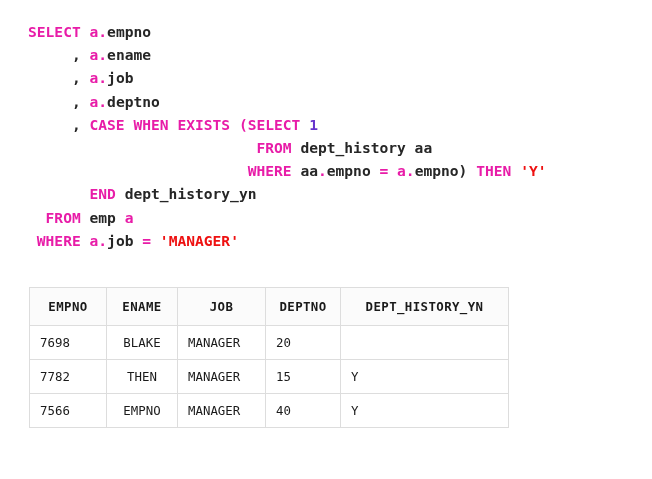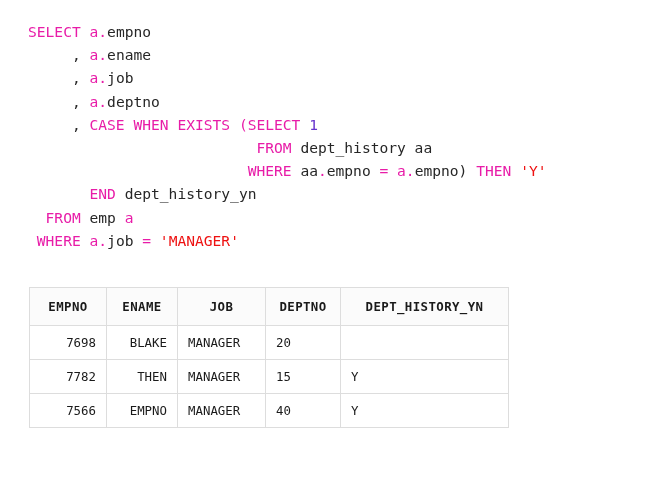--- a/index.html
+++ b/index.html
@@ -20,21 +20,21 @@
     position: absolute;
     left: 28px;
     top: 20px;
     font-family: "DejaVu Sans Mono", monospace;
     font-size: 14.6px;
     line-height: 23.2px;
     white-space: pre;
     color: #222222;
     letter-spacing: 0px;
   }
-  #sql-block .ln { display: block; height: 23.2px; }
+  #sql-block .ln { display: block; height: 23.2px; font-weight: bold; }
   .kw   { color: #E81CA8; }   
   .alias{ color: #E81CA8; }   
   .id   { color: #262626; }   
   .num  { color: #6633CC; }   
   .str  { color: #EE1111; }   
   .punc { color: #262626; }   
 
   
   #result-table {
     position: absolute;
@@ -58,22 +58,22 @@
     background: #fbfbfb;
     font-weight: bold;
     text-align: center;
     letter-spacing: 0.4px;
     height: 38px;
   }
   #result-table tbody td {
     background: #ffffff;
     text-align: left;
   }
-  #result-table tbody td.c-empno { text-align: right; }
-  #result-table tbody td.c-ename { text-align: right; }
+  #result-table tbody td.c-empno { text-align: left; }
+  #result-table tbody td.c-ename { text-align: center; }
   #result-table tbody td.c-job   { text-align: left; }
 
   .col-empno { width: 77px; }
   .col-ename { width: 71px; }
   .col-job   { width: 88px; }
   .col-deptno{ width: 75px; }
   .col-dhy   { width: 168px; }
 </style>
 </head>
 <body>

